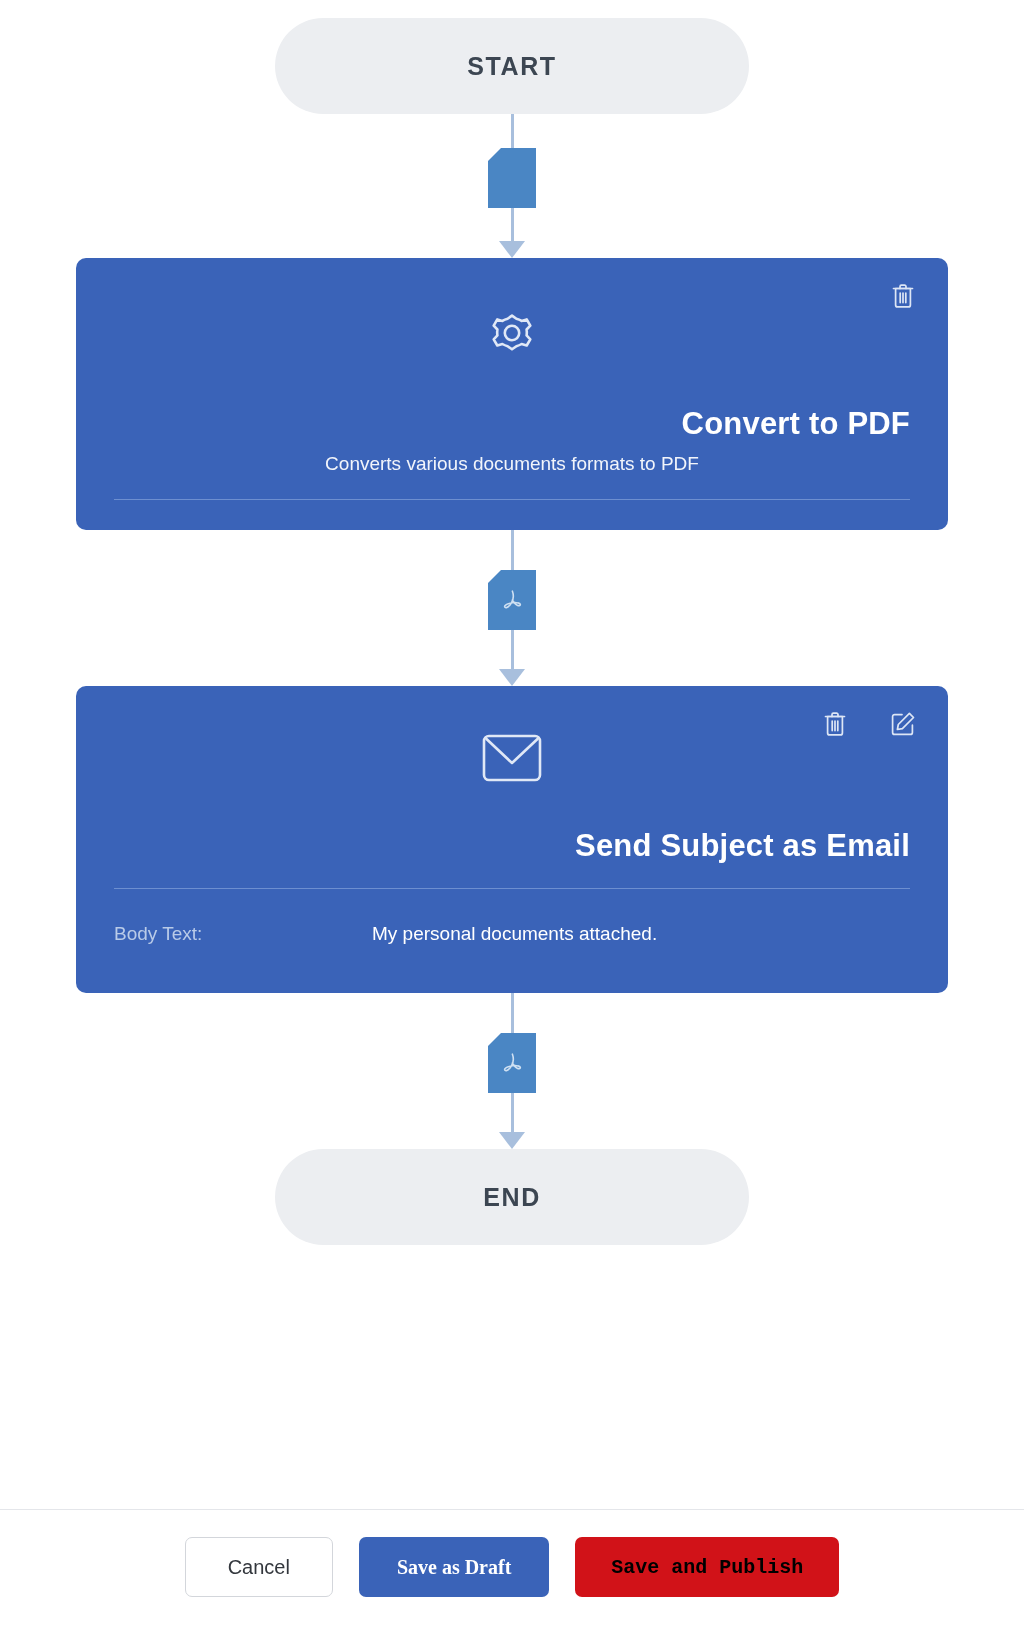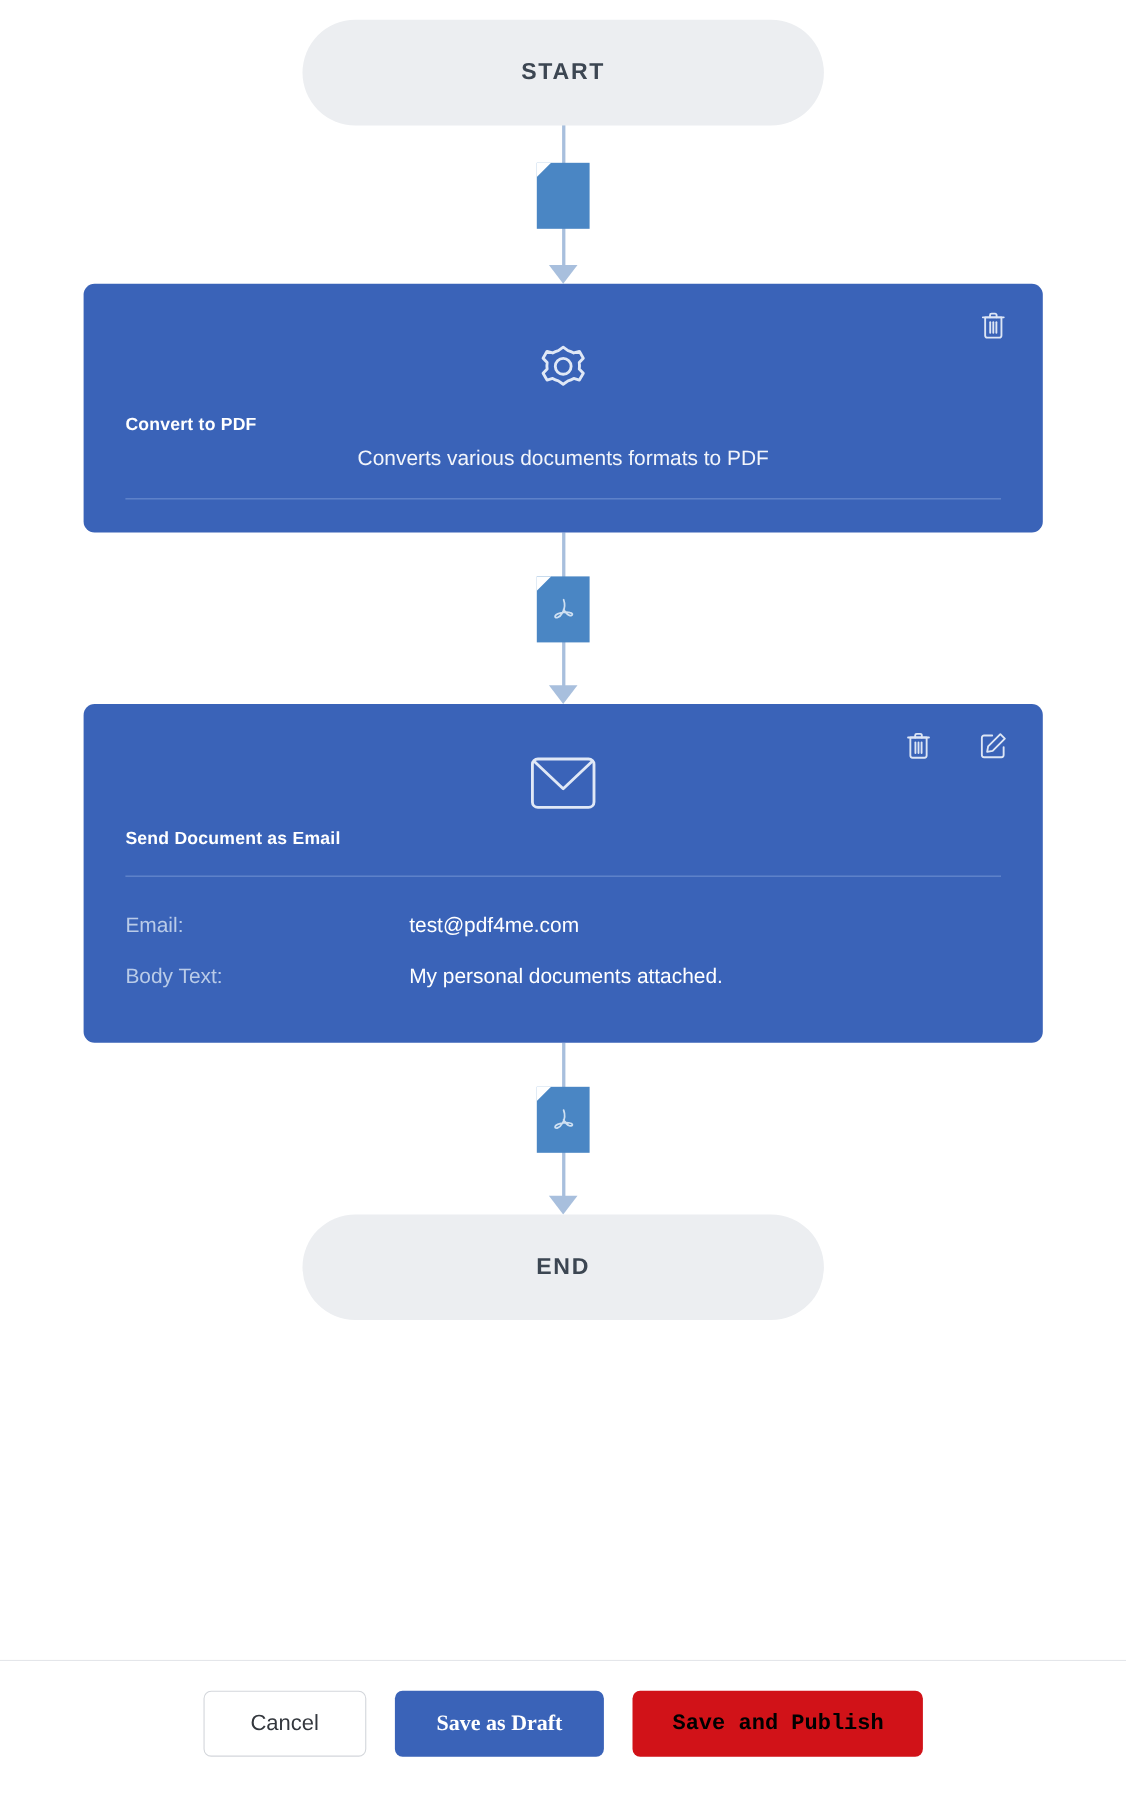--- a/index.html
+++ b/index.html
@@ -34,21 +34,21 @@
   
   .terminal-node {
     width: 474px;
     height: 96px;
     background: #eceef1;
     border-radius: 48px;
     display: flex;
     align-items: center;
     justify-content: center;
     color: #3c4652;
-    font-size: 21px;
+    font-size: 25px;
     font-weight: bold;
     letter-spacing: 1.6px;
   }
 
   
   .connector {
     width: 120px;
     display: flex;
     flex-direction: column;
     align-items: center;
@@ -99,24 +99,24 @@
   }
 
   .card-icon-wrap {
     display: flex;
     justify-content: center;
     margin-top: 20px;
   }
   .card-icon-wrap svg { display: block; }
 
   .card-title {
-    text-align: left;
-    font-size: 16px;
+    text-align: right;
+    font-size: 31px;
     font-weight: bold;
-    margin-top: 16px;
+    margin-top: 44px;
     letter-spacing: .2px;
   }
   .card-subtitle {
     text-align: center;
     font-size: 19px;
     margin-top: 11px;
     color: #f2f5fb;
   }
 
   .card-divider {
@@ -299,28 +299,24 @@
 
       <div class="card-icon-wrap">
         <span>
           <svg width="62" height="52" viewBox="0 0 62 52" fill="none" stroke="#e0e8f6" stroke-width="2.6" stroke-linecap="round" stroke-linejoin="round">
             <rect x="3" y="4" width="56" height="44" rx="5"></rect>
             <path d="M5.5 7 L31 31 L56.5 7"></path>
           </svg>
         </span>
       </div>
 
-      <div class="card-title">Send Document as Email</div>
+      <div class="card-title">Send Subject as Email</div>
       <div class="card-divider"></div>
 
       <div class="card-details">
-        <div class="detail-row">
-          <span class="detail-label">Email:</span>
-          <span class="detail-value">test@pdf4me.com</span>
-        </div>
         <div class="detail-row">
           <span class="detail-label">Body Text:</span>
           <span class="detail-value">My personal documents attached.</span>
         </div>
       </div>
     </div>
 
     <div class="connector">
       <div class="conn-line mid"></div>
       <div class="doc-chip">

